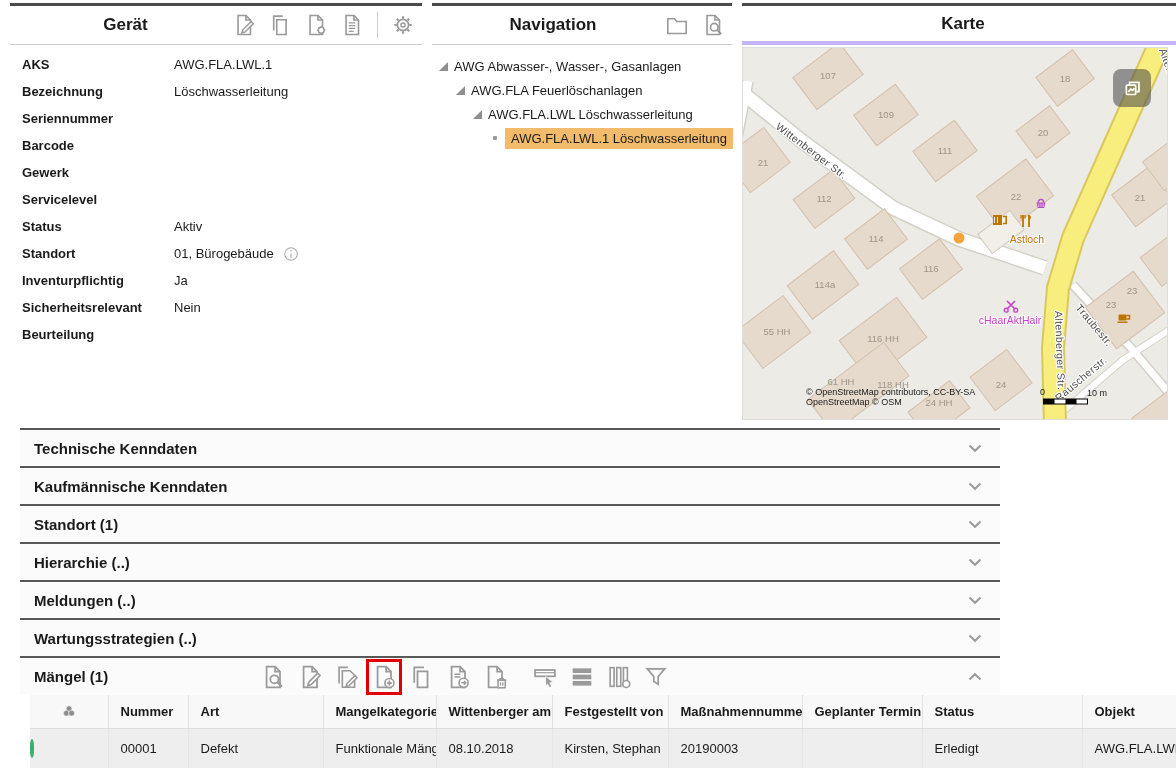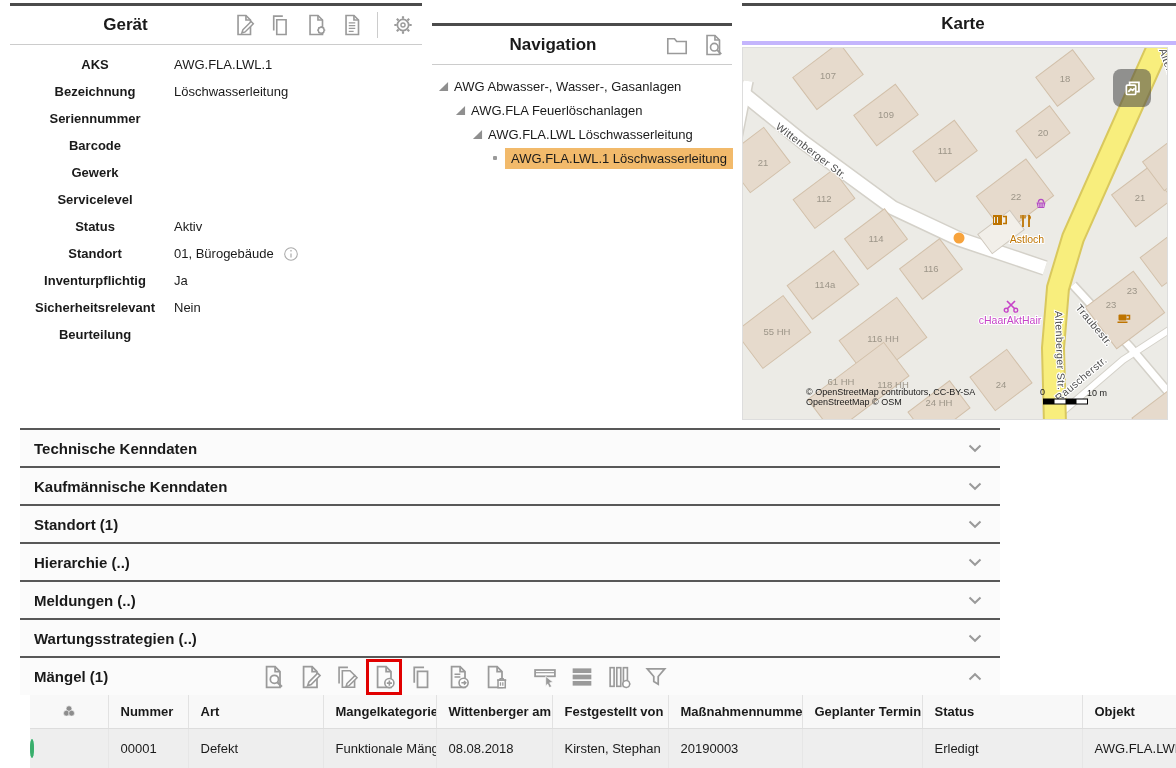--- a/index.html
+++ b/index.html
@@ -4,30 +4,30 @@
 <style>
   * { box-sizing: border-box; }
   html,body { margin:0; padding:0; }
   body {
     width:1176px; height:768px; overflow:hidden; position:relative;
     background:#fff; font-family:"Liberation Sans", sans-serif; color:#1a1a1a;
   }
   
   .panel { position:absolute; top:3px; background:#fff; border-top:3px solid #4b4b4b; }
   #panel-geraet { left:10px; width:412px; }
-  #panel-navigation { left:432px; width:300px;margin-top:20px; }
+  #panel-navigation { left:432px; width:300px; }
   #panel-karte { left:742px; width:434px; }
   .panel-header { height:39px; display:flex; align-items:center; padding:0 4px 0 12px; border-bottom:1px solid #ccc;text-align:center; }
   .panel-title { font-size:17px; font-weight:bold; margin:0; flex:1; white-space:nowrap; }
   .hdr-toolbar { display:flex; align-items:center; gap:6px; }
   .tb-btn { width:30px; height:30px; padding:1px; background:none; border:none; cursor:pointer; display:flex; align-items:center; justify-content:center; }
   .tb-btn svg { width:26px; height:26px; }
   .tb-divider { width:1px; height:26px; background:#ccc; margin:0 4px; }
   
-  .fields { padding:6px 0 10px 0;text-align:center; }
+  .fields { padding:6px 0 10px 0; }
   .frow { display:flex; align-items:center; height:27px; }
   .flabel { width:158px; padding-left:12px; font-size:13px; font-weight:bold; }
   .fvalue { font-size:13px; margin-left:6px; display:flex; align-items:center; }
   .fvalue svg { margin-left:8px; }
   
   .tree { padding-top:9px; font-size:13px; }
   .tree-row { display:flex; align-items:center; height:24px; cursor:pointer; }
   .tree-marker { width:11px; height:11px; margin-right:5px; flex:none; }
   .tree-bullet { width:4px; height:4px; border-radius:1px; background:#9a9a9a; margin:0 8px 0 4px; flex:none; }
   .tree-label { white-space:nowrap; }
@@ -623,21 +623,21 @@
         <th>Status</th>
         <th>Objekt</th>
       </tr>
     </thead>
     <tbody>
       <tr>
         <td><span class="status-dot"></span></td>
         <td>00001</td>
         <td>Defekt</td>
         <td>Funktionale Mängel</td>
-        <td>08.08.2018</td>
+        <td>08.10.2018</td>
         <td>Kirsten, Stephan</td>
         <td>20190003</td>
         <td></td>
         <td>Erledigt</td>
         <td>AWG.FLA.LWL....</td>
       </tr>
     </tbody>
   </table>
 </div>
 

